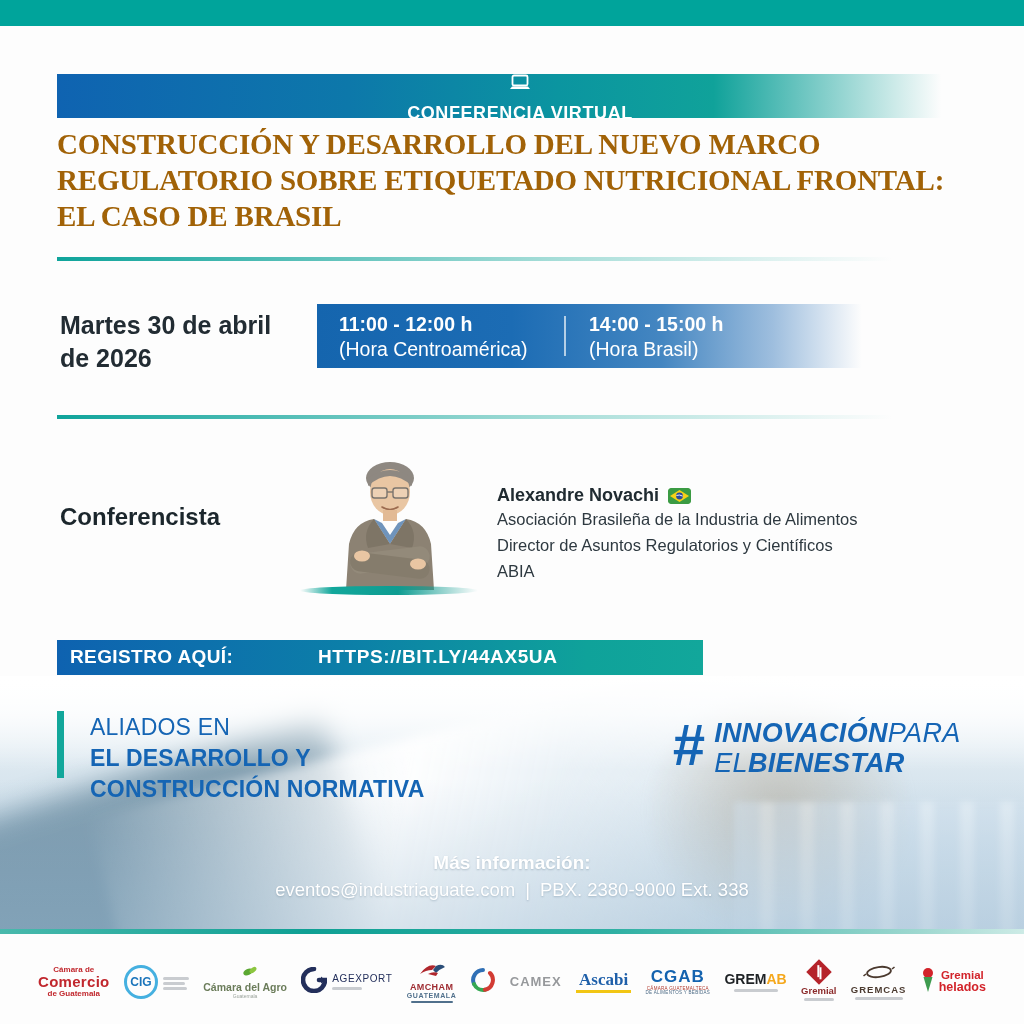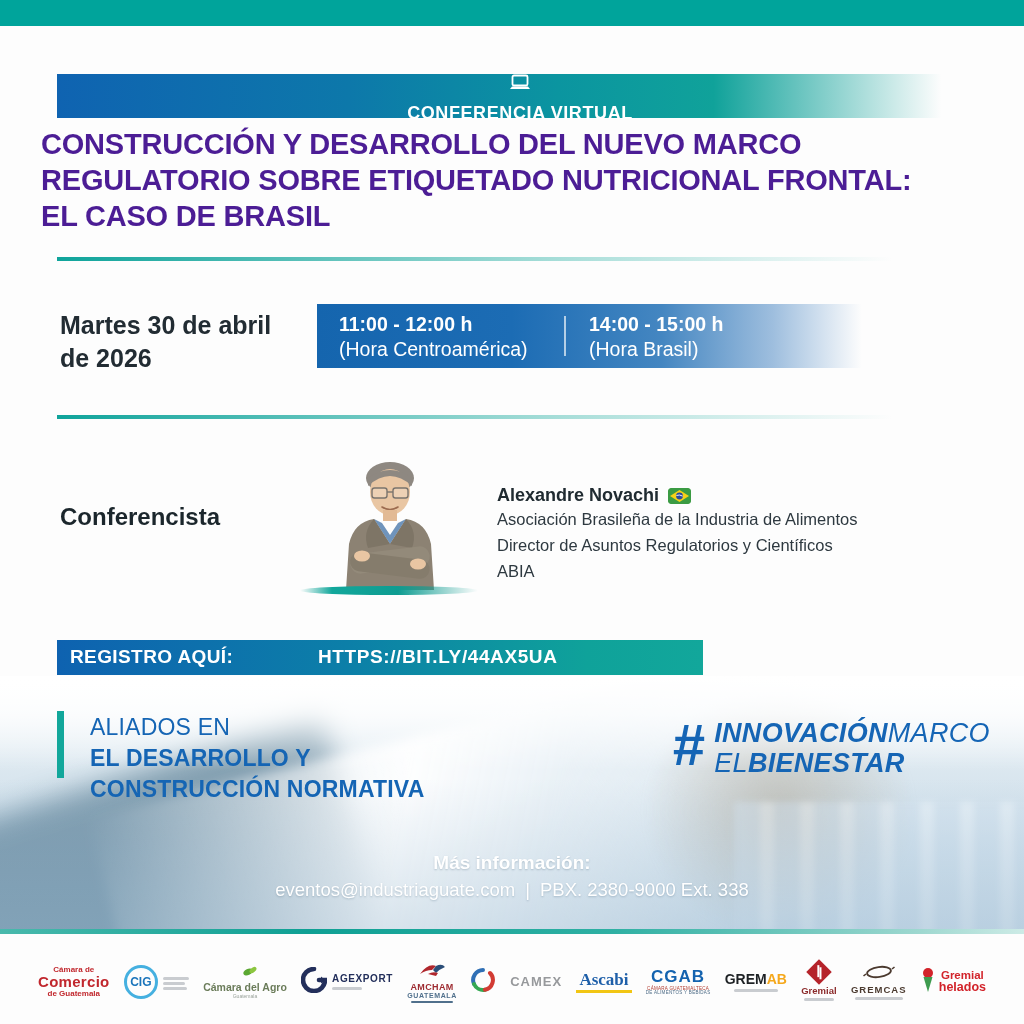--- a/index.html
+++ b/index.html
@@ -12,22 +12,22 @@
   
   .top-bar{position:absolute;left:0;top:0;width:1024px;height:26px;background:#00A49B;}
   .badge{
     position:absolute;left:57px;top:74px;width:912px;height:44px;
     display:flex;align-items:center;gap:11px;padding-left:14px;box-sizing:border-box;
     background:linear-gradient(90deg,#0F63B1 0%,#0D78AA 32%,#0B95A0 55%,#10A29A 72%,rgba(250,253,253,0) 97%);
     flex-direction:column;
   }
   .badge-label{color:#FFFFFF;font-weight:700;font-size:18px;letter-spacing:.6px;}
   .title{
-    position:absolute;left:41px;top:127px;width:900px;
-    color:#4c1d95;font-size:29px;font-weight:800;line-height:1.24;letter-spacing:-.2px;
+    position:absolute;left:57px;top:127px;width:900px;
+    color:#a16207;font-size:29px;font-weight:800;line-height:1.24;letter-spacing:-.2px;font-family:Liberation Serif, serif;
   }
   .sep{
     position:absolute;left:57px;width:908px;height:4px;
     background:linear-gradient(90deg,#0FA49B 0%,rgba(80,190,180,.5) 55%,rgba(255,255,255,0) 92%);
   }
   .sep1{top:257px;} .sep2{top:415px;}
 
   
   .date{position:absolute;left:60px;top:309px;font-size:25px;font-weight:700;color:#222C33;line-height:1.3;}
   .schedule{
@@ -101,21 +101,21 @@
   .lg-comercio .l1{font-size:8px;font-weight:700;}
   .lg-comercio .l2{font-size:15px;font-weight:900;letter-spacing:.3px;}
   .lg-comercio .l3{font-size:8px;font-weight:700;}
   .lg-cig{flex-direction:row;gap:5px;}
   .cig-circle{width:34px;height:34px;border-radius:50%;border:3px solid #45B0E0;display:flex;align-items:center;justify-content:center;
     color:#1B75BB;font-weight:800;font-size:12px;box-sizing:border-box;}
   .cig-sub{display:flex;flex-direction:column;align-items:flex-start;}
   .lg-agro .t{font-size:10.5px;font-weight:700;color:#6B7C5A;}
   .lg-agro .sub{font-size:5px;color:#9AA39B;margin-top:1px;}
   .lg-agex{flex-direction:row;gap:5px;}
-  .agex-text{font-size:10px;font-weight:700;color:#232F5B;letter-spacing:.6px;}
+  .agex-text{font-size:10px;font-weight:400;color:#232F5B;letter-spacing:.6px;}
   .lg-amcham .t1{font-size:9px;font-weight:800;color:#9E2B31;letter-spacing:.4px;margin-top:1px;}
   .lg-amcham .t2{font-size:7px;font-weight:700;color:#50708C;letter-spacing:.6px;}
   .lg-camex{flex-direction:row;gap:15px;justify-content:center;}
   .camex-text{font-size:13px;font-weight:800;color:#97999C;letter-spacing:1px;}
   .lg-ascabi .t{font-family:"Liberation Serif",serif;font-size:17px;font-weight:700;color:#1E5FA9;border-bottom:3px solid #F2C614;padding:0 3px 1px;}
   .lg-cgab .t{font-size:17px;font-weight:800;color:#1463AF;letter-spacing:1px;}
   .lg-cgab .s{font-size:4.5px;color:#B03A2E;letter-spacing:.3px;margin-top:1px;}
   .lg-cgab .s2{font-size:4.5px;color:#4B6A85;letter-spacing:.3px;}
   .lg-gremab .row{display:flex;}
   .lg-gremab .b{font-size:14px;font-weight:900;color:#1E2225;}
@@ -234,21 +234,21 @@
 <div class="aliados-bar"></div>
 <div class="aliados">
   <div class="al-light">ALIADOS EN</div>
   <div class="al-bold">EL DESARROLLO Y</div>
   <div class="al-bold">CONSTRUCCIÓN NORMATIVA</div>
 </div>
 
 <div class="hashtag">
   <div class="hash-symbol">#</div>
   <div class="hash-lines">
-    <div class="hash-line"><span class="h-bold">INNOVACIÓN</span><span class="h-light">MARCO</span></div>
+    <div class="hash-line"><span class="h-bold">INNOVACIÓN</span><span class="h-light">PARA</span></div>
     <div class="hash-line"><span class="h-light">EL</span><span class="h-bold">BIENESTAR</span></div>
   </div>
 </div>
 
 <div class="contact">
   <div class="contact-heading">Más información:</div>
   <div class="contact-line">
     <span>eventos@industriaguate.com</span><span class="contact-sep">|</span><span>PBX. 2380-9000 Ext. 338</span>
   </div>
 </div>

